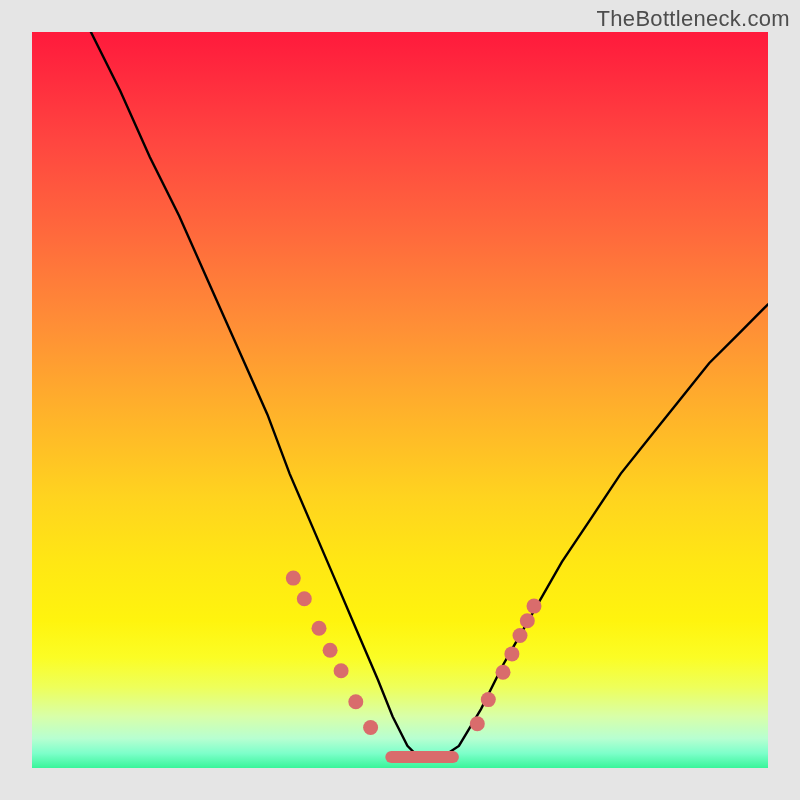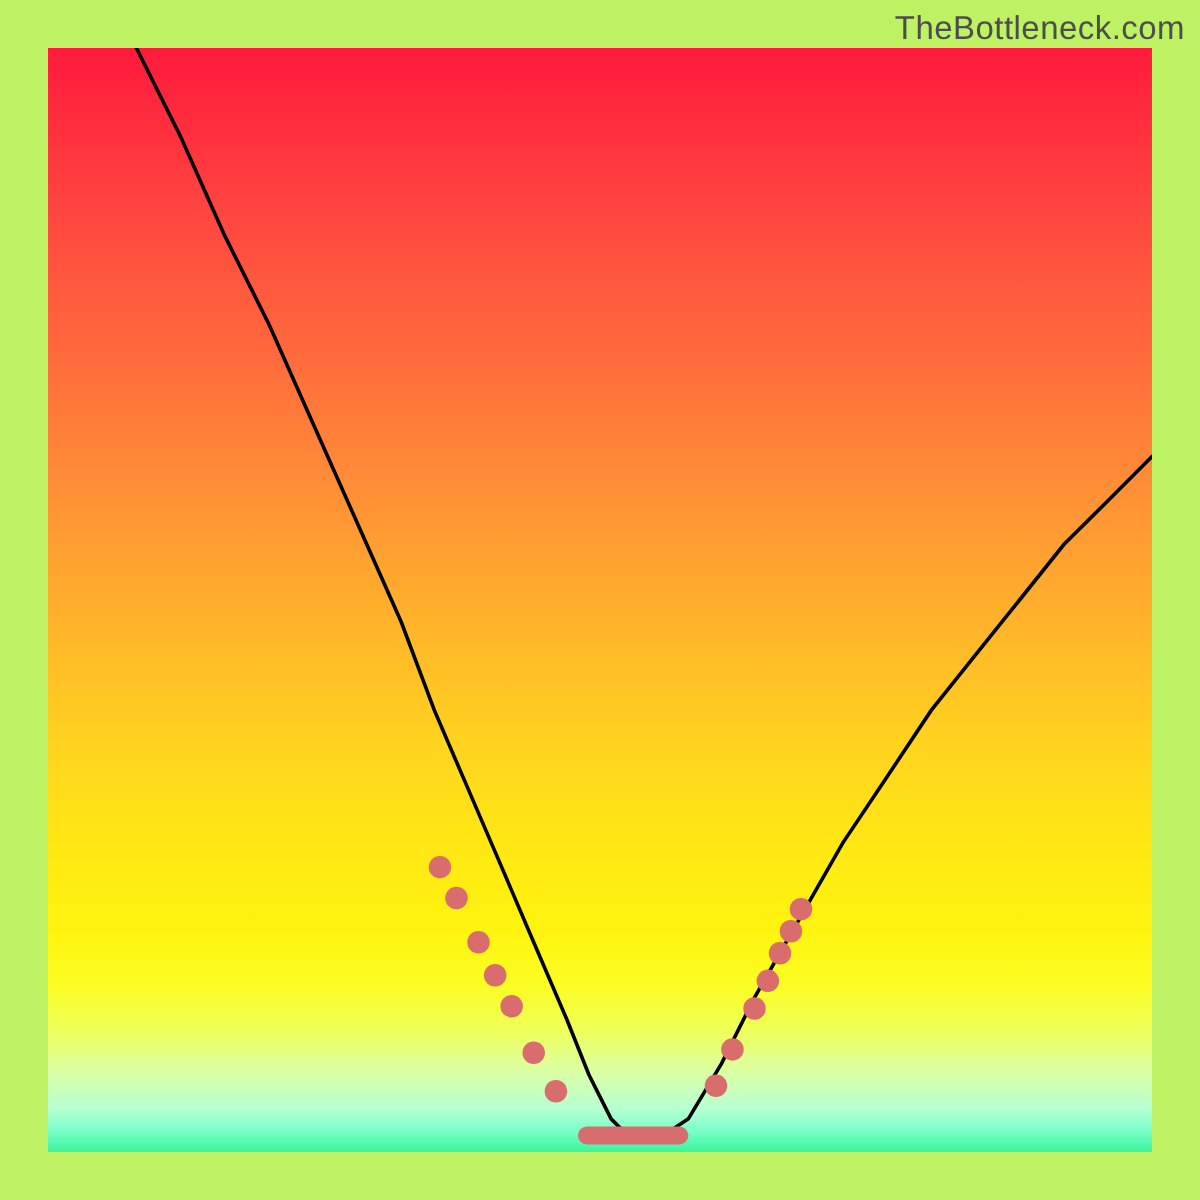--- a/index.html
+++ b/index.html
@@ -10,21 +10,21 @@
     background: #000;
     overflow: hidden;
     font-family: Arial, Helvetica, sans-serif;
   }
   .frame {
     position: absolute;
     left: 0;
     top: 0;
     width: 800px;
     height: 800px;
-    background: #bef264;
+    background: #e5e5e5;
   }
   .plot {
     position: absolute;
     left: 32px;
     top: 32px;
     width: 736px;
     height: 736px;
     overflow: hidden;
   }
   .grad {

